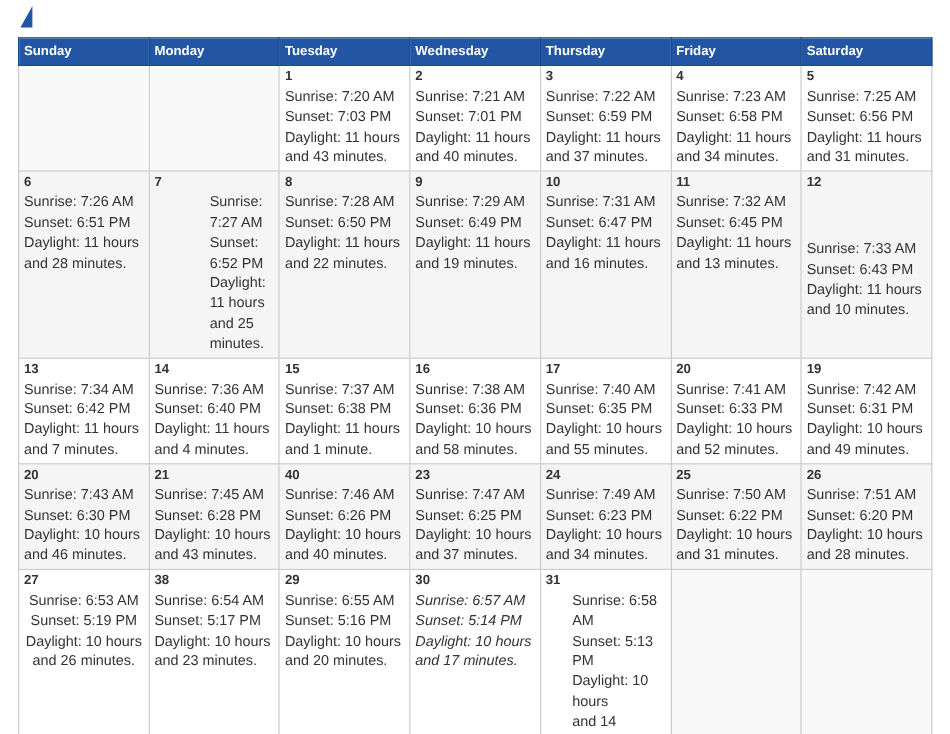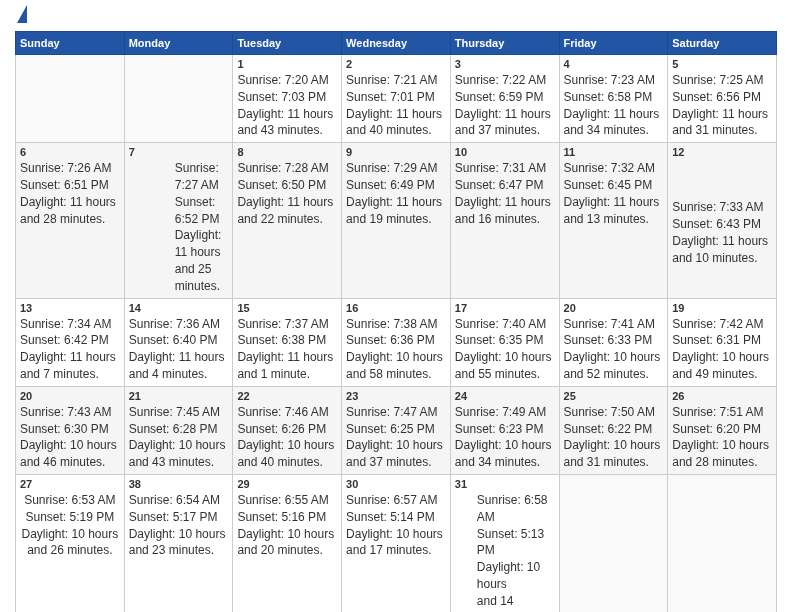--- a/index.html
+++ b/index.html
@@ -281,21 +281,21 @@
 and 46 minutes.</div>
           </td>
           <td>
             <span class="day-number">21</span>
             <div class="day-info" style="white-space: pre-line;">Sunrise: 7:45 AM
 Sunset: 6:28 PM
 Daylight: 10 hours
 and 43 minutes.</div>
           </td>
           <td>
-            <span class="day-number">22</span>
+            <span class="day-number">40</span>
             <div class="day-info" style="white-space: pre-line;">Sunrise: 7:46 AM
 Sunset: 6:26 PM
 Daylight: 10 hours
 and 40 minutes.</div>
           </td>
           <td>
             <span class="day-number">23</span>
             <div class="day-info" style="white-space: pre-line;">Sunrise: 7:47 AM
 Sunset: 6:25 PM
 Daylight: 10 hours
@@ -340,21 +340,21 @@
           </td>
           <td>
             <span class="day-number">29</span>
             <div class="day-info" style="white-space: pre-line;">Sunrise: 6:55 AM
 Sunset: 5:16 PM
 Daylight: 10 hours
 and 20 minutes.</div>
           </td>
           <td>
             <span class="day-number">30</span>
-            <div class="day-info" style="white-space: pre-line;">Sunrise: 6:57 AM
+            <div class="day-info" style="white-space: pre-line; font-style: italic;">Sunrise: 6:57 AM
 Sunset: 5:14 PM
 Daylight: 10 hours
 and 17 minutes.</div>
           </td>
           <td>
             <span class="day-number">31</span>
             <div class="day-info" style="white-space: pre-line; margin-left: 22px;">Sunrise: 6:58 AM
 Sunset: 5:13 PM
 Daylight: 10 hours
 and 14 minutes.</div>

